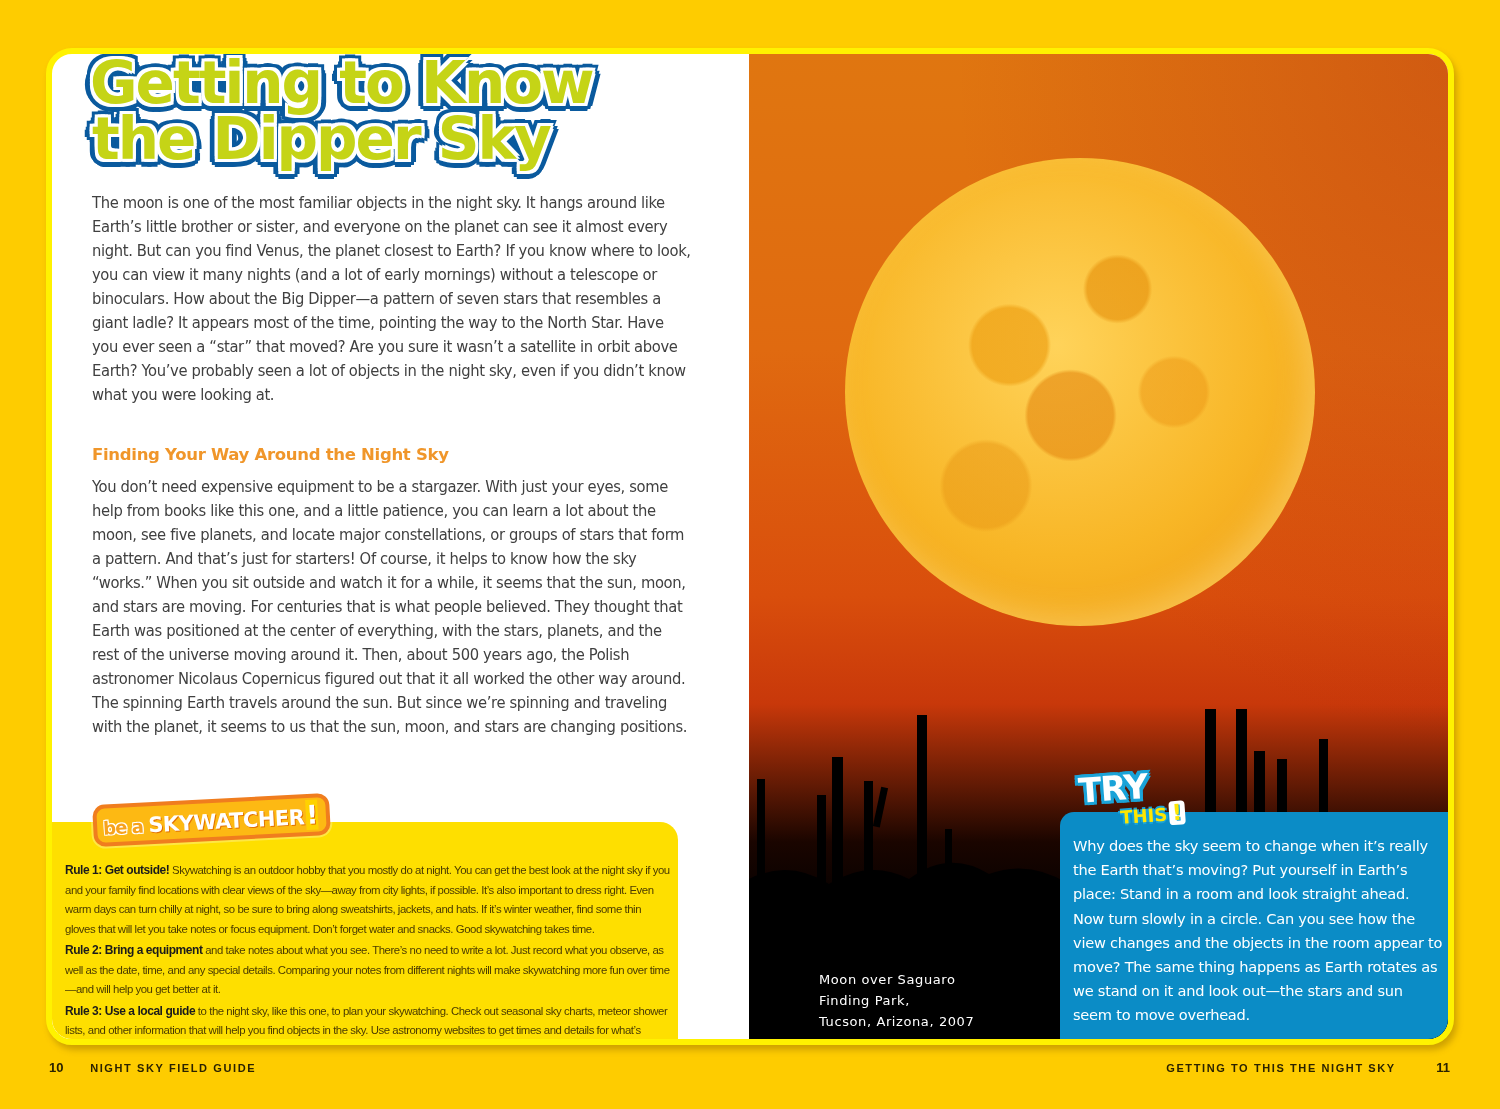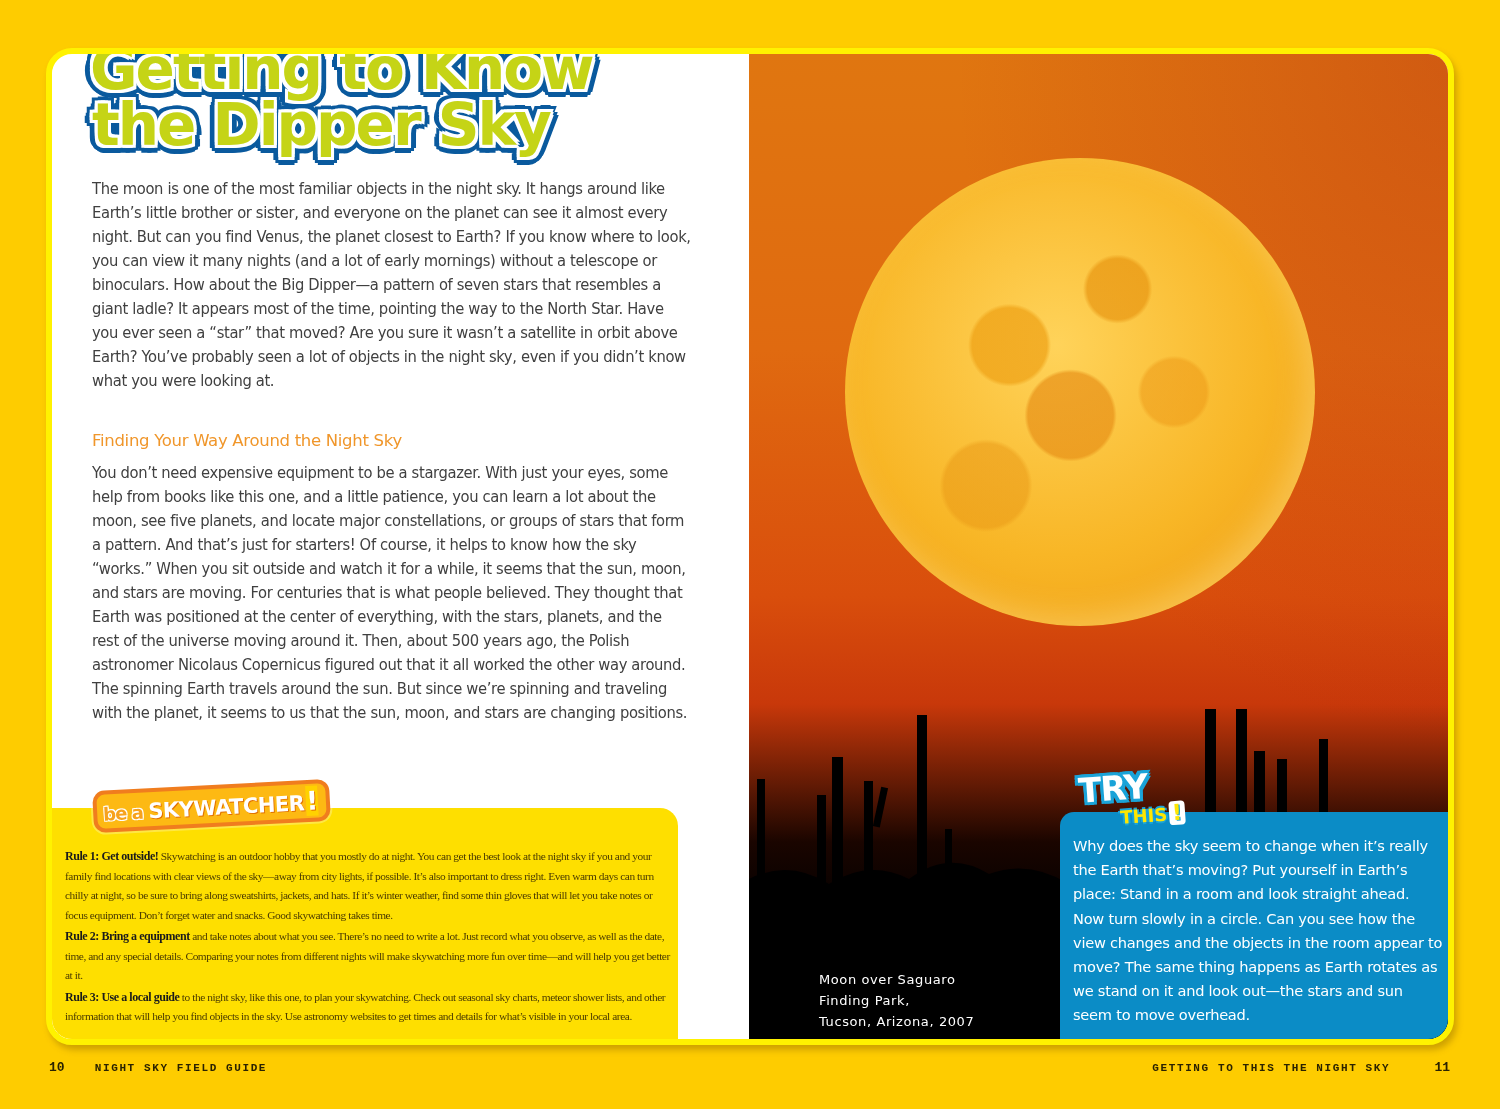--- a/index.html
+++ b/index.html
@@ -14,21 +14,21 @@
     left: 46px; top: 48px;
     width: 1408px; height: 997px;
     border: 6px solid #fff200;
     border-radius: 26px;
     background: #fff;
     overflow: hidden;
     box-shadow: 3px 5px 6px rgba(150,110,0,0.45);
   }
   
   .left-page {
-    position: absolute; left: 0; top: 1px;
+    position: absolute; left: 0; top: 15px;
     width: 788px; height: 100%;
     background: #fff;
     border-radius: 20px;
   }
   .right-page {
     position: absolute; left: 697px; top: 0;
     width: 705px; height: 100%;
     overflow: hidden;
   }
   
@@ -61,21 +61,21 @@
     line-height: 24px;
     color: #404040;
     letter-spacing: -0.35px;
     font-stretch: condensed;
   }
   .para1 { top: 122px; }
   .subhead {
     position: absolute;
     left: 40px; top: 376px;
     font-size: 16.5px;
-    font-weight: normal;
+    font-weight: bold;
     color: #f0962a;
     letter-spacing: -0.3px;
   }
   .para2 { top: 406px; }
 
   
   .sky-box {
     position: absolute;
     left: 0; top: 753px;
     width: 626px; height: 244px;
@@ -113,21 +113,21 @@
     font-size: 26px;
     background: #ffd200;
     color: #fff;
     margin-left: 2px;
     text-shadow: 1px 1px 0 #e27200;
   }
   .rules {
     position: absolute;
     left: 13px; top: 792px;
     width: 606px;
-    font-family: Liberation Serif, serif;
+    font-family: Liberation Sans, sans-serif;
     font-size: 11.4px;
     line-height: 19.5px;
     color: #4a3b00;
     letter-spacing: -0.45px;
   }
   .rule { margin-bottom: 2px; }
   .rule b { color: #1b1b1b; font-size: 12px; }
 
   
   .photo {
@@ -222,21 +222,21 @@
     padding: 0 3px;
     border-radius: 4px;
     margin-left: 2px;
     text-shadow: 1px 1px 0 #1aa3d8;
   }
 
   
   .footer {
     position: absolute;
     top: 1060px;
-    font-family: Liberation Mono, monospace;
+    font-family: Liberation Sans, sans-serif;
     font-weight: bold;
     color: #2a2200;
     font-size: 11px;
     letter-spacing: 1.6px;
     text-align: center;
   }
   .footer-left { left: 49px; }
   .footer-left .num { font-size: 13px; letter-spacing: 0; margin-right: 22px; }
   .footer-right { right: 50px; }
   .footer-right .num { font-size: 13px; letter-spacing: 0; margin-left: 36px; }

